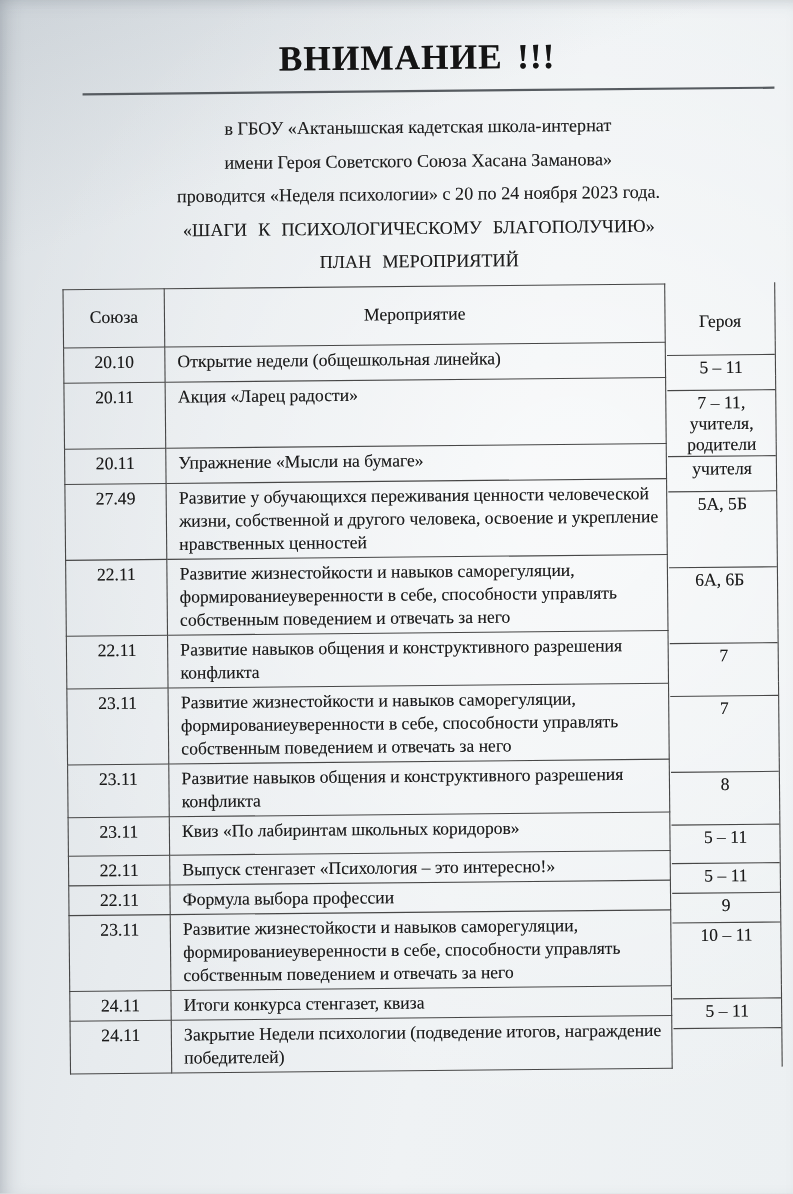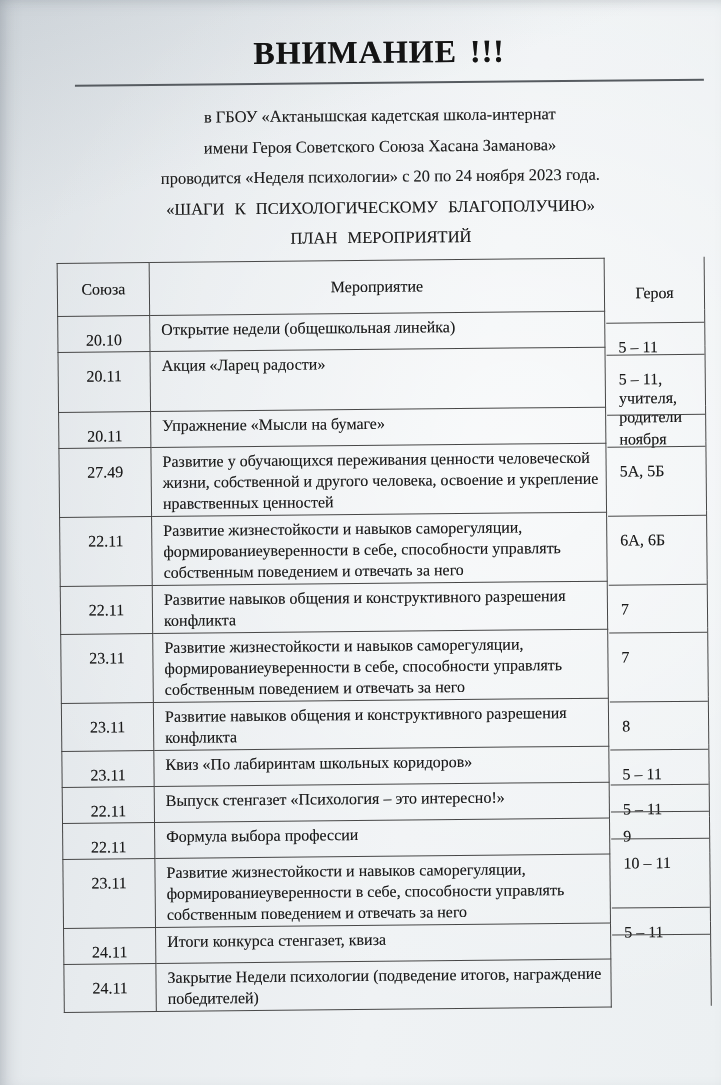--- a/index.html
+++ b/index.html
@@ -47,42 +47,42 @@
   #plan-table col.c3{width:100px;}
   #plan-table th,#plan-table td{
     border:1.5px solid #474747;
     vertical-align:top;line-height:21px;font-weight:normal;
     text-shadow:0 0 0.5px rgba(25,25,25,0.45);
   }
   
   #plan-table th.h-classes, #plan-table td.cell-classes{border-top:none;border-bottom:none;}
   #plan-table thead th{vertical-align:middle;text-align:center;height:50px;}
   #plan-table th.h-classes span{position:relative;top:9px;display:inline-block;}
-  #plan-table td.cell-date{text-align:center;padding-top:13px;}
+  #plan-table td.cell-date{text-align:center;padding-top:3px;}
   #plan-table td.cell-event{padding:3px 6px 2px 11px;}
   
   #plan-table tbody tr:nth-child(1){height:32px;}
   #plan-table tbody tr:nth-child(2){height:60px;}
   #plan-table tbody tr:nth-child(3){height:32px;}
   #plan-table tbody tr:nth-child(4){height:66px;}
   #plan-table tbody tr:nth-child(5){height:64px;}
   #plan-table tbody tr:nth-child(6){height:45px;}
   #plan-table tbody tr:nth-child(7){height:65px;}
   #plan-table tbody tr:nth-child(8){height:43px;}
   #plan-table tbody tr:nth-child(9){height:35px;}
   #plan-table tbody tr:nth-child(10){height:27px;}
   #plan-table tbody tr:nth-child(11){height:27px;}
   #plan-table tbody tr:nth-child(12){height:64px;}
   #plan-table tbody tr:nth-child(13){height:27px;}
   #plan-table tbody tr:nth-child(14){height:42px;}
   .classes-overlay{position:absolute;inset:0;pointer-events:none;}
   .classes-overlay .divider{position:absolute;height:1.5px;background:#474747;}
   .classes-overlay .val{
-    position:absolute;text-align:left;font-size:16px;line-height:19px;color:#1b1b1b;
-    text-shadow:0 0 0.5px rgba(25,25,25,0.45);padding:12px;box-sizing:border-box;
+    position:absolute;text-align:center;font-size:16px;line-height:19px;color:#1b1b1b;
+    text-shadow:0 0 0.5px rgba(25,25,25,0.45);padding:0;box-sizing:border-box;
   }
 </style>
 </head>
 <body>
 
 <div class="photo">
   <div class="sheet">
     <div class="content">
 
       <h1 class="page-title">ВНИМАНИЕ !!!</h1>
@@ -180,23 +180,23 @@
                 <td class="cell-date">24.11</td>
                 <td class="cell-event">Закрытие Недели психологии (подведение итогов, награждение победителей)</td>
                 <td class="cell-classes"></td>
               </tr>
           </tbody>
         </table>
         <div class="classes-overlay">
             <div class="divider" style="left: 549px; width: 98px; top: 65px;"></div>
             <div class="val" style="left: 549px; width: 98px; top: 68px;">5 – 11</div>
             <div class="divider" style="left: 549px; width: 98px; top: 97px;"></div>
-            <div class="val" style="left: 549px; width: 98px; top: 100px;">5 – 11, учителя, родители</div>
+            <div class="val" style="left: 549px; width: 98px; top: 100px;">7 – 11, учителя, родители</div>
             <div class="divider" style="left: 549px; width: 98px; top: 157px;"></div>
-            <div class="val" style="left: 549px; width: 98px; top: 160px;">ноября</div>
+            <div class="val" style="left: 549px; width: 98px; top: 160px;">учителя</div>
             <div class="divider" style="left: 549px; width: 98px; top: 189px;"></div>
             <div class="val" style="left: 549px; width: 98px; top: 192px;">5А, 5Б</div>
             <div class="divider" style="left: 549px; width: 98px; top: 258px;"></div>
             <div class="val" style="left: 549px; width: 92px; top: 261px;">6А, 6Б</div>
             <div class="divider" style="left: 549px; width: 98px; top: 327px;"></div>
             <div class="val" style="left: 549px; width: 98px; top: 330px;">7</div>
             <div class="divider" style="left: 549px; width: 98px; top: 375px;"></div>
             <div class="val" style="left: 549px; width: 98px; top: 378px;">7</div>
             <div class="divider" style="left: 549px; width: 98px; top: 444px;"></div>
             <div class="val" style="left: 549px; width: 98px; top: 447px;">8</div>

